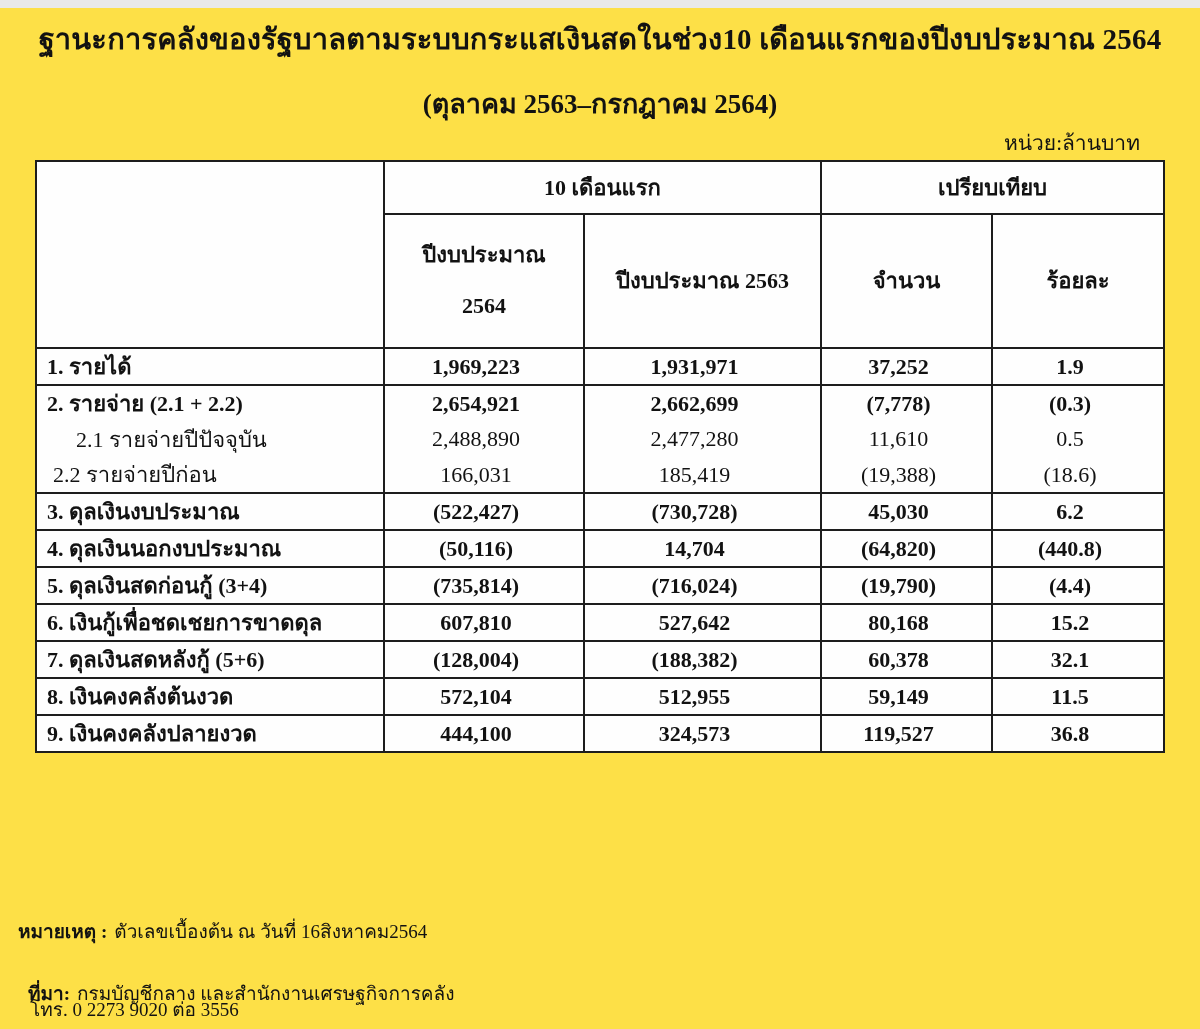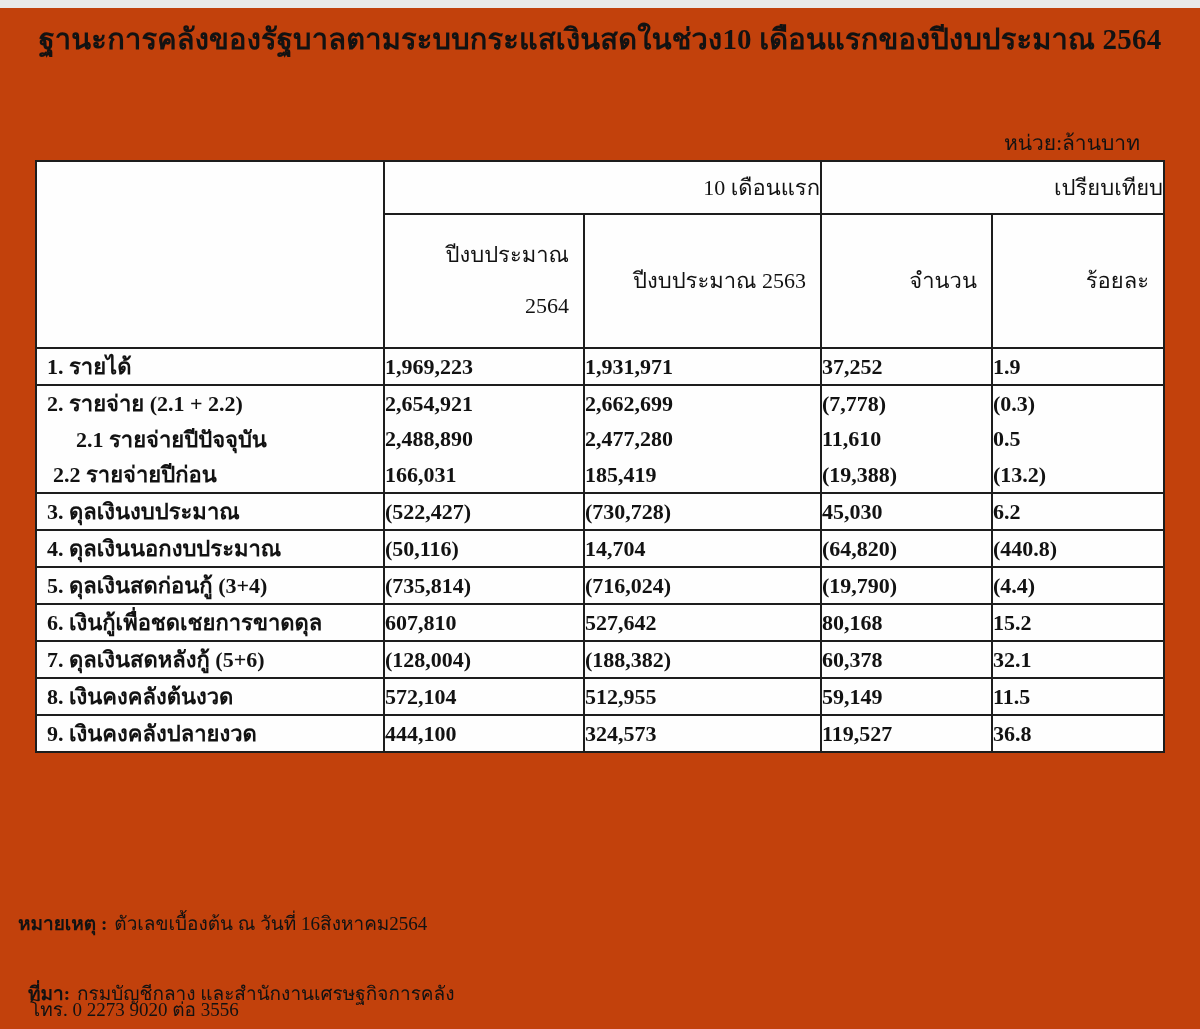--- a/index.html
+++ b/index.html
@@ -5,21 +5,21 @@
   * { margin: 0; padding: 0; box-sizing: border-box; }
   html, body { background: #ffffff; }
   body {
     font-family: "Liberation Serif", "DejaVu Serif", serif;
     color: #121212;
   }
   .page {
     position: relative;
     width: 1200px;
     height: 1029px;
-    background: #c2410c;
+    background: #fde047;
     overflow: hidden;
   }
   .top-strip {
     position: absolute;
     left: 0; top: 0;
     width: 1200px; height: 8px;
     background: #e9e9e9;
   }
   .report-title {
     position: absolute;
@@ -51,64 +51,65 @@
     border-collapse: collapse;
     table-layout: fixed;
     background: #fefefe;
   }
   .fiscal-table th, .fiscal-table td {
     border: 2px solid #1d1d1d;
     font-size: 22px;
     vertical-align: middle;
   }
   .fiscal-table thead th {
-    font-weight: normal;
-    text-align: right;
+    font-weight: bold;
+    text-align: center;
   }
   th.group-head { height: 53px; }
   th.sub-head   { height: 134px; line-height: 2.3; padding: 0 14px; }
   th.items-head { }
   tr.body-row td { height: 36px; }
   td.label-cell {
     text-align: left;
     font-weight: bold;
     padding-left: 10px;
     padding-right: 6px;
   }
   td.num-cell {
-    text-align: left;
+    text-align: center;
     font-weight: bold;
     padding-right: 16px;
     border-radius: 8px;
   }
   tr.sub-row td.label-cell,
-  tr.sub-row td.num-cell { font-weight: bold; }
+  tr.sub-row td.num-cell { font-weight: normal; }
   td.label-cell.ind1 { padding-left: 16px; margin-left: 6px; }
   td.label-cell.ind2 { padding-left: 39px; }
   tr.merged-bottom td { border-bottom: none; }
   tr.merged-top td    { border-top: none; }
   .footnotes { position: absolute; left: 0; top: 908px; width: 100%; }
   .footnote {
     position: absolute;
     font-size: 19px;
     white-space: nowrap;
   }
-  .fn-note   { top: 0;  left: 18px; }
+  .fn-note   { top: 8px;  left: 18px; }
   .fn-source { top: 46px; left: 28px; margin-top: 24px; }
   .fn-tel    { top: 86px; left: 30px; }
   .fn-label  { font-weight: bold; }
   .fn-text   { margin-left: 7px; }
 </style>
 </head>
 <body>
 
 <div class="page">
   <div class="top-strip"></div>
 
   <h1 class="report-title">ฐานะการคลังของรัฐบาลตามระบบกระแสเงินสดในช่วง10 เดือนแรกของปีงบประมาณ 2564</h1>
+  <h2 class="report-subtitle">(ตุลาคม 2563–กรกฎาคม 2564)</h2>
   <div class="unit-label">หน่วย:ล้านบาท</div>
 
   <table class="fiscal-table">
     <colgroup>
       <col style="width:348px">
       <col style="width:200px">
       <col style="width:237px">
       <col style="width:171px">
       <col style="width:172px">
     </colgroup>
@@ -145,21 +146,21 @@
           <td class="num-cell">2,488,890</td>
           <td class="num-cell">2,477,280</td>
           <td class="num-cell">11,610</td>
           <td class="num-cell">0.5</td>
         </tr>
         <tr class="body-row sub-row merged-top">
           <td class="label-cell ind1">2.2 รายจ่ายปีก่อน</td>
           <td class="num-cell">166,031</td>
           <td class="num-cell">185,419</td>
           <td class="num-cell">(19,388)</td>
-          <td class="num-cell">(13.2)</td>
+          <td class="num-cell">(18.6)</td>
         </tr>
         <tr class="body-row">
           <td class="label-cell">3. ดุลเงินงบประมาณ</td>
           <td class="num-cell">(522,427)</td>
           <td class="num-cell">(730,728)</td>
           <td class="num-cell">45,030</td>
           <td class="num-cell">6.2</td>
         </tr>
         <tr class="body-row">
           <td class="label-cell">4. ดุลเงินนอกงบประมาณ</td>

